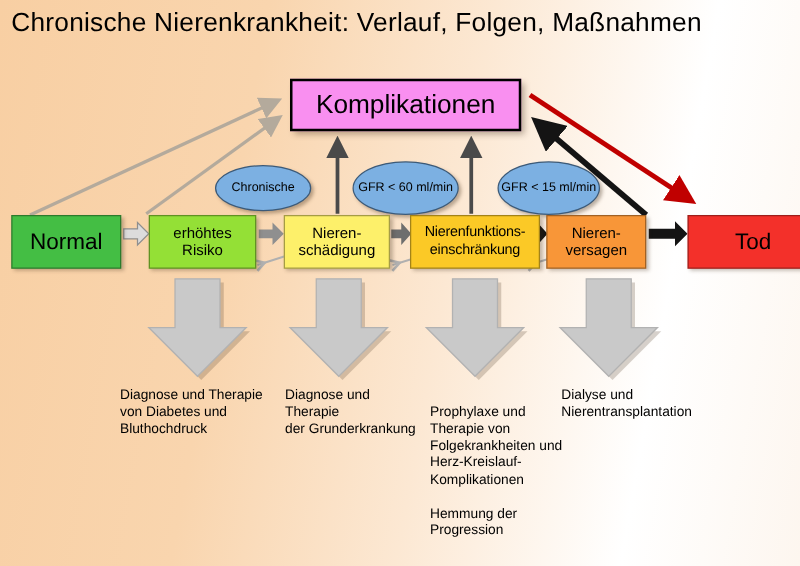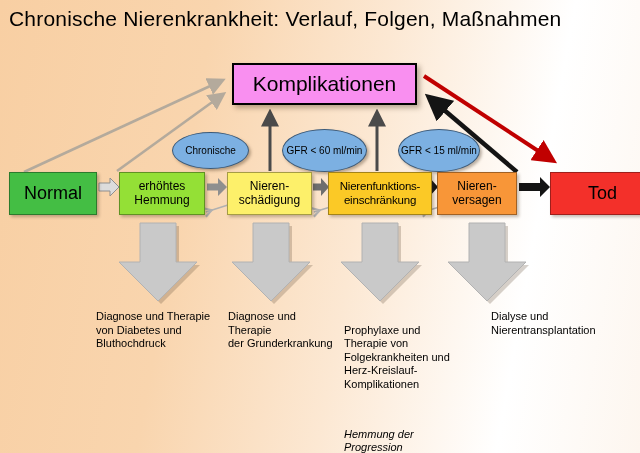--- a/index.html
+++ b/index.html
@@ -33,21 +33,21 @@
     border:1px solid rgba(0,0,0,0.35); box-sizing:border-box;
     display:flex; align-items:center; justify-content:center;
     text-align:center; color:#000; line-height:1.15;
     white-space:pre-line;
     box-shadow:2px 2px 3px rgba(60,40,20,0.3);
   }
   .measure{
     position:absolute; z-index:2; font-size:11px; line-height:13.5px;
     color:#000; white-space:pre-line;
   }
-  .measure .second{margin-top:23px;font-style:italic;}
+  .measure .second{}
 </style>
 </head>
 <body>
 
 <div class="slide">
 
   <div class="title">Chronische Nierenkrankheit: Verlauf, Folgen, Maßnahmen</div>
 
   <svg class="arrows" viewBox="0 0 640 453" xmlns="http://www.w3.org/2000/svg">
     <defs>
@@ -103,21 +103,21 @@
   </svg>
 
   <div class="kompl" style="background: rgb(249, 143, 240);">Komplikationen</div>
 
   <div class="ellipse" style="left: 172px; top: 132px; width: 77px; height: 37px; background: rgb(124, 176, 226);">Chronische</div>
   <div class="ellipse" style="left: 282px; top: 129px; width: 85px; height: 43px; background: rgb(124, 176, 226);">GFR &lt; 60 ml/min</div>
   <div class="ellipse" style="left: 398px; top: 129px; width: 82px; height: 43px; background: rgb(124, 176, 226);">GFR &lt; 15 ml/min</div>
 
   <div class="stage" style="left: 9px; width: 88px; font-size: 18px; background: rgb(68, 190, 68); text-align: right;">Normal</div>
   <div class="stage" style="left: 119px; width: 86px; font-size: 12px; background: rgb(148, 224, 54);">erhöhtes
-Hemmung</div>
+Risiko</div>
   <div class="stage" style="left: 227px; width: 85px; font-size: 12px; background: rgb(253, 240, 106);">Nieren-
 schädigung</div>
   <div class="stage" style="left: 328px; width: 104px; font-size: 11.5px; letter-spacing: -0.2px; background: rgb(251, 201, 38);">Nierenfunktions-
 einschränkung</div>
   <div class="stage" style="left: 437px; width: 80px; font-size: 12px; background: rgb(248, 150, 56);">Nieren-
 versagen</div>
   <div class="stage" style="left: 550px; width: 105px; font-size: 18px; background: rgb(243, 48, 42);">Tod</div>
 
   <div class="measure" style="left:96px;  top:310px; width:126px;">Diagnose und Therapie
 von Diabetes und
@@ -126,16 +126,16 @@
 der Grunderkrankung</div>
   <div class="measure" style="left:344px; top:310px; width:112px;">
     <div>Prophylaxe und
 Therapie von
 Folgekrankheiten und
 Herz-Kreislauf-
 Komplikationen</div>
     <div class="second">Hemmung der
 Progression</div>
   </div>
-  <div class="measure" style="left:449px; top:310px; width:130px;margin-left:42px;">Dialyse und
+  <div class="measure" style="left:449px; top:310px; width:130px;">Dialyse und
 Nierentransplantation</div>
 
 </div>
 
 </body></html>

